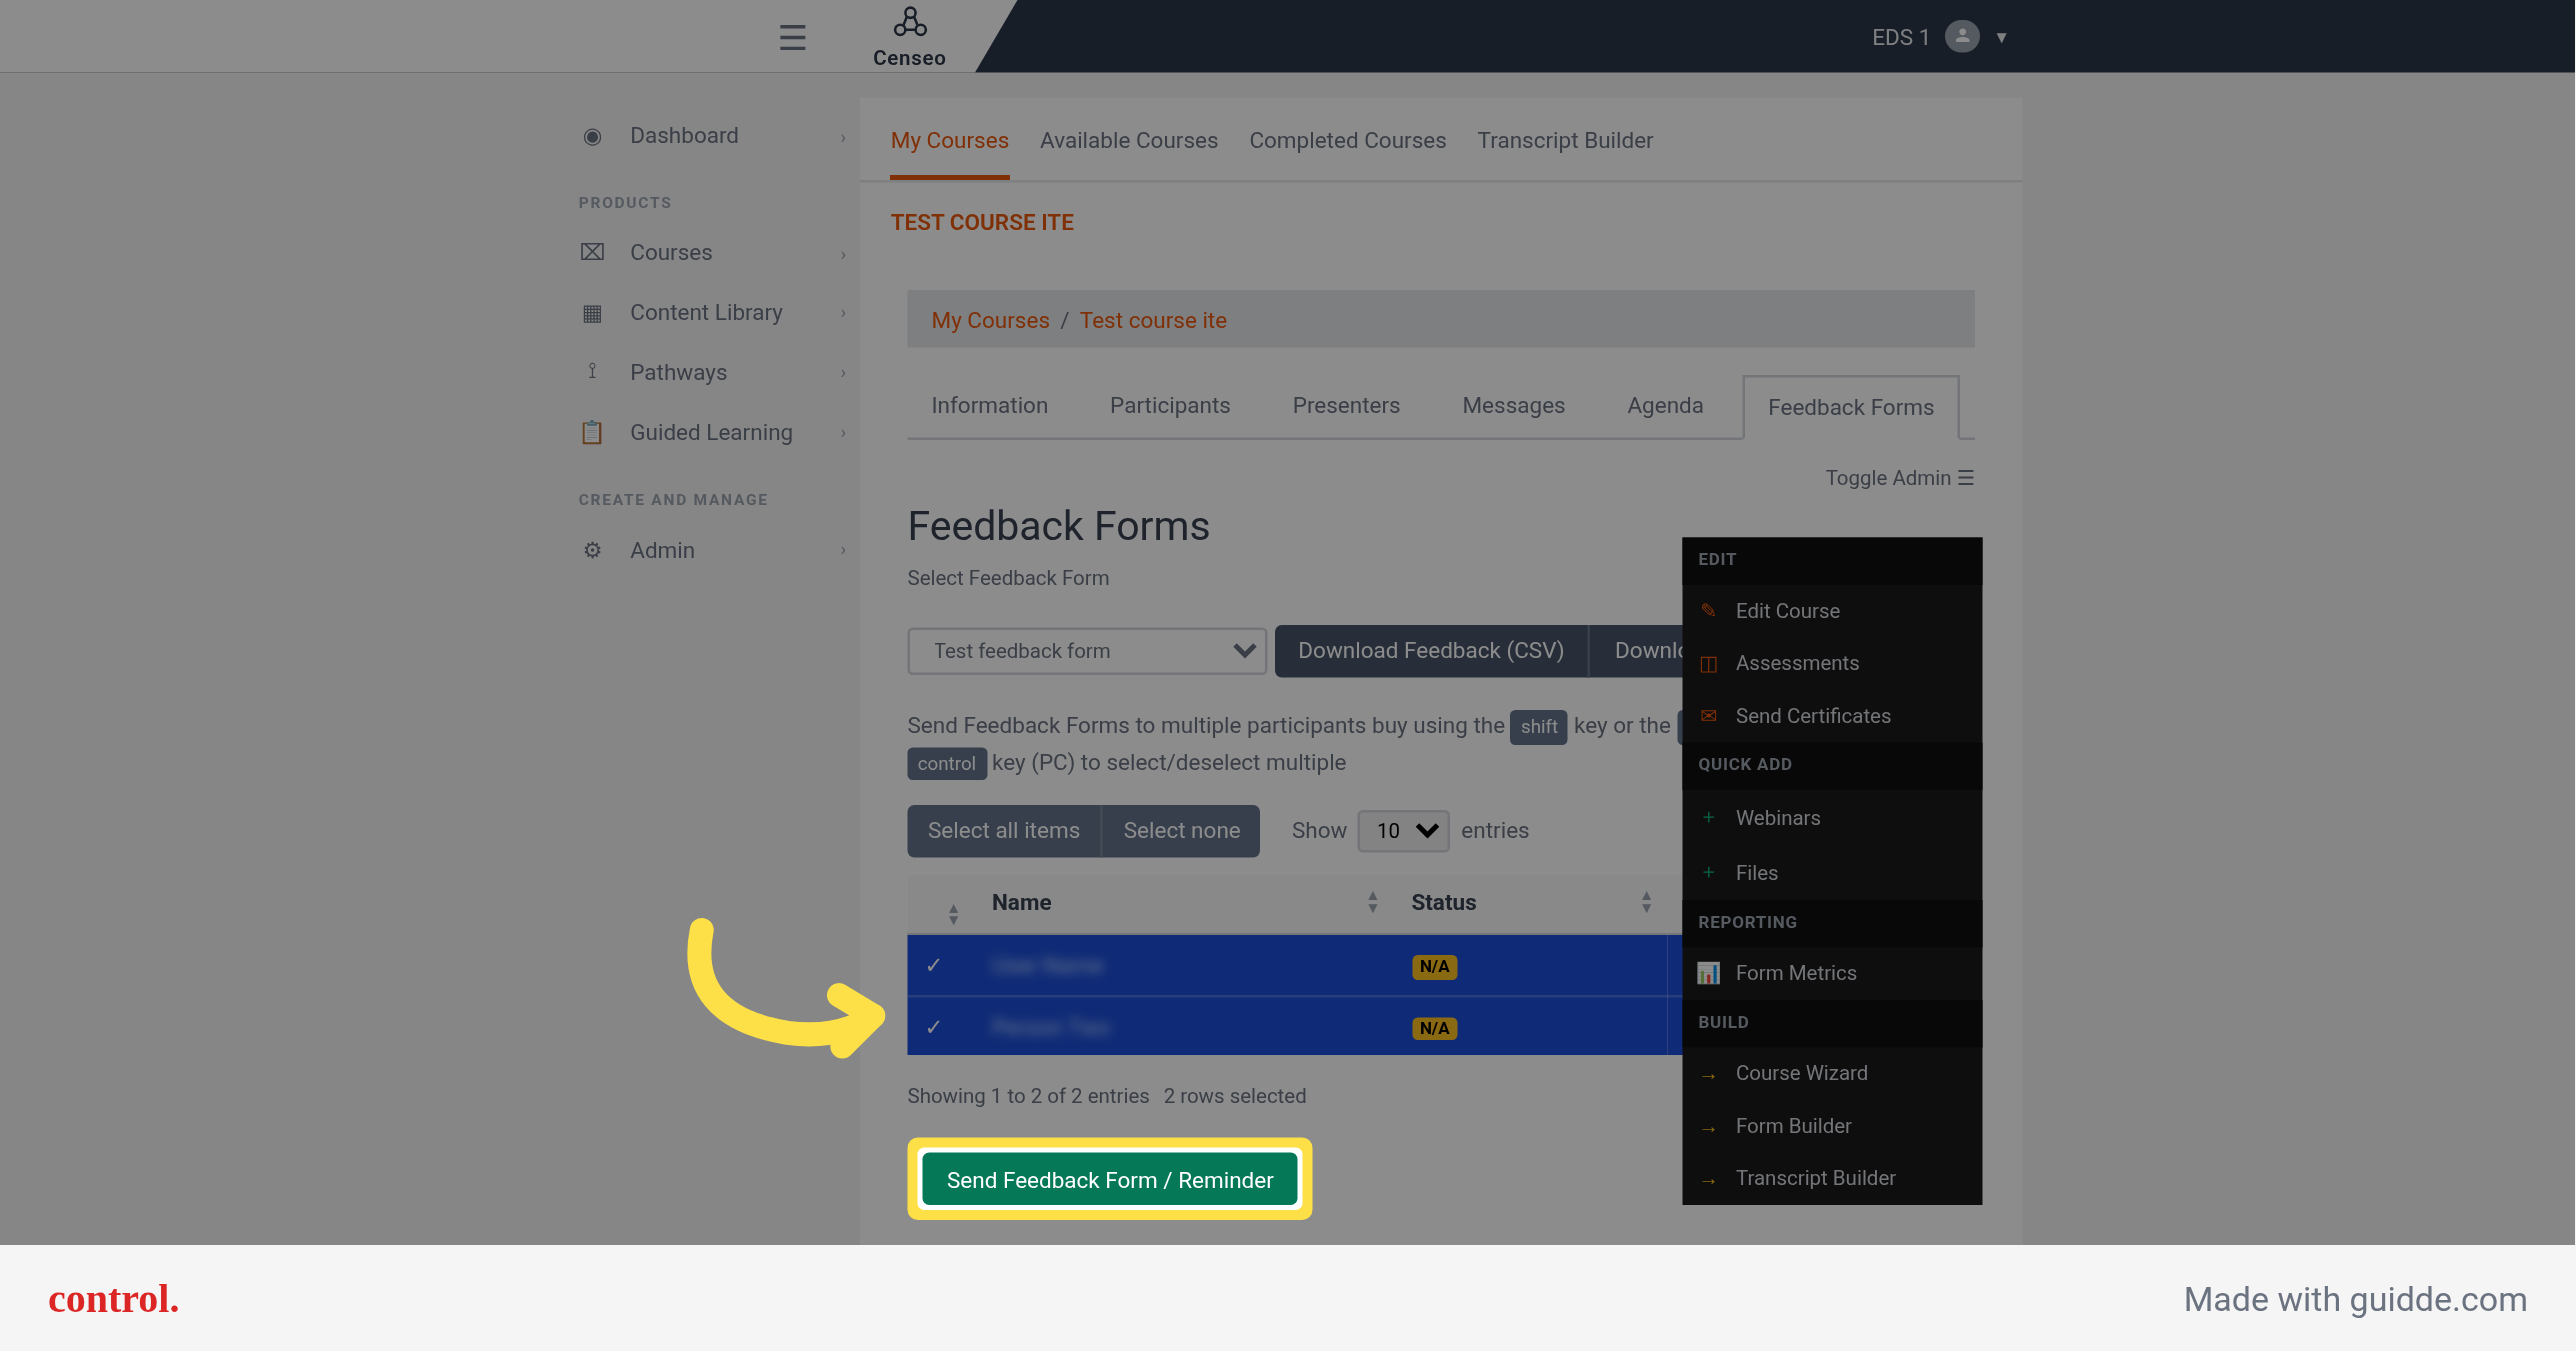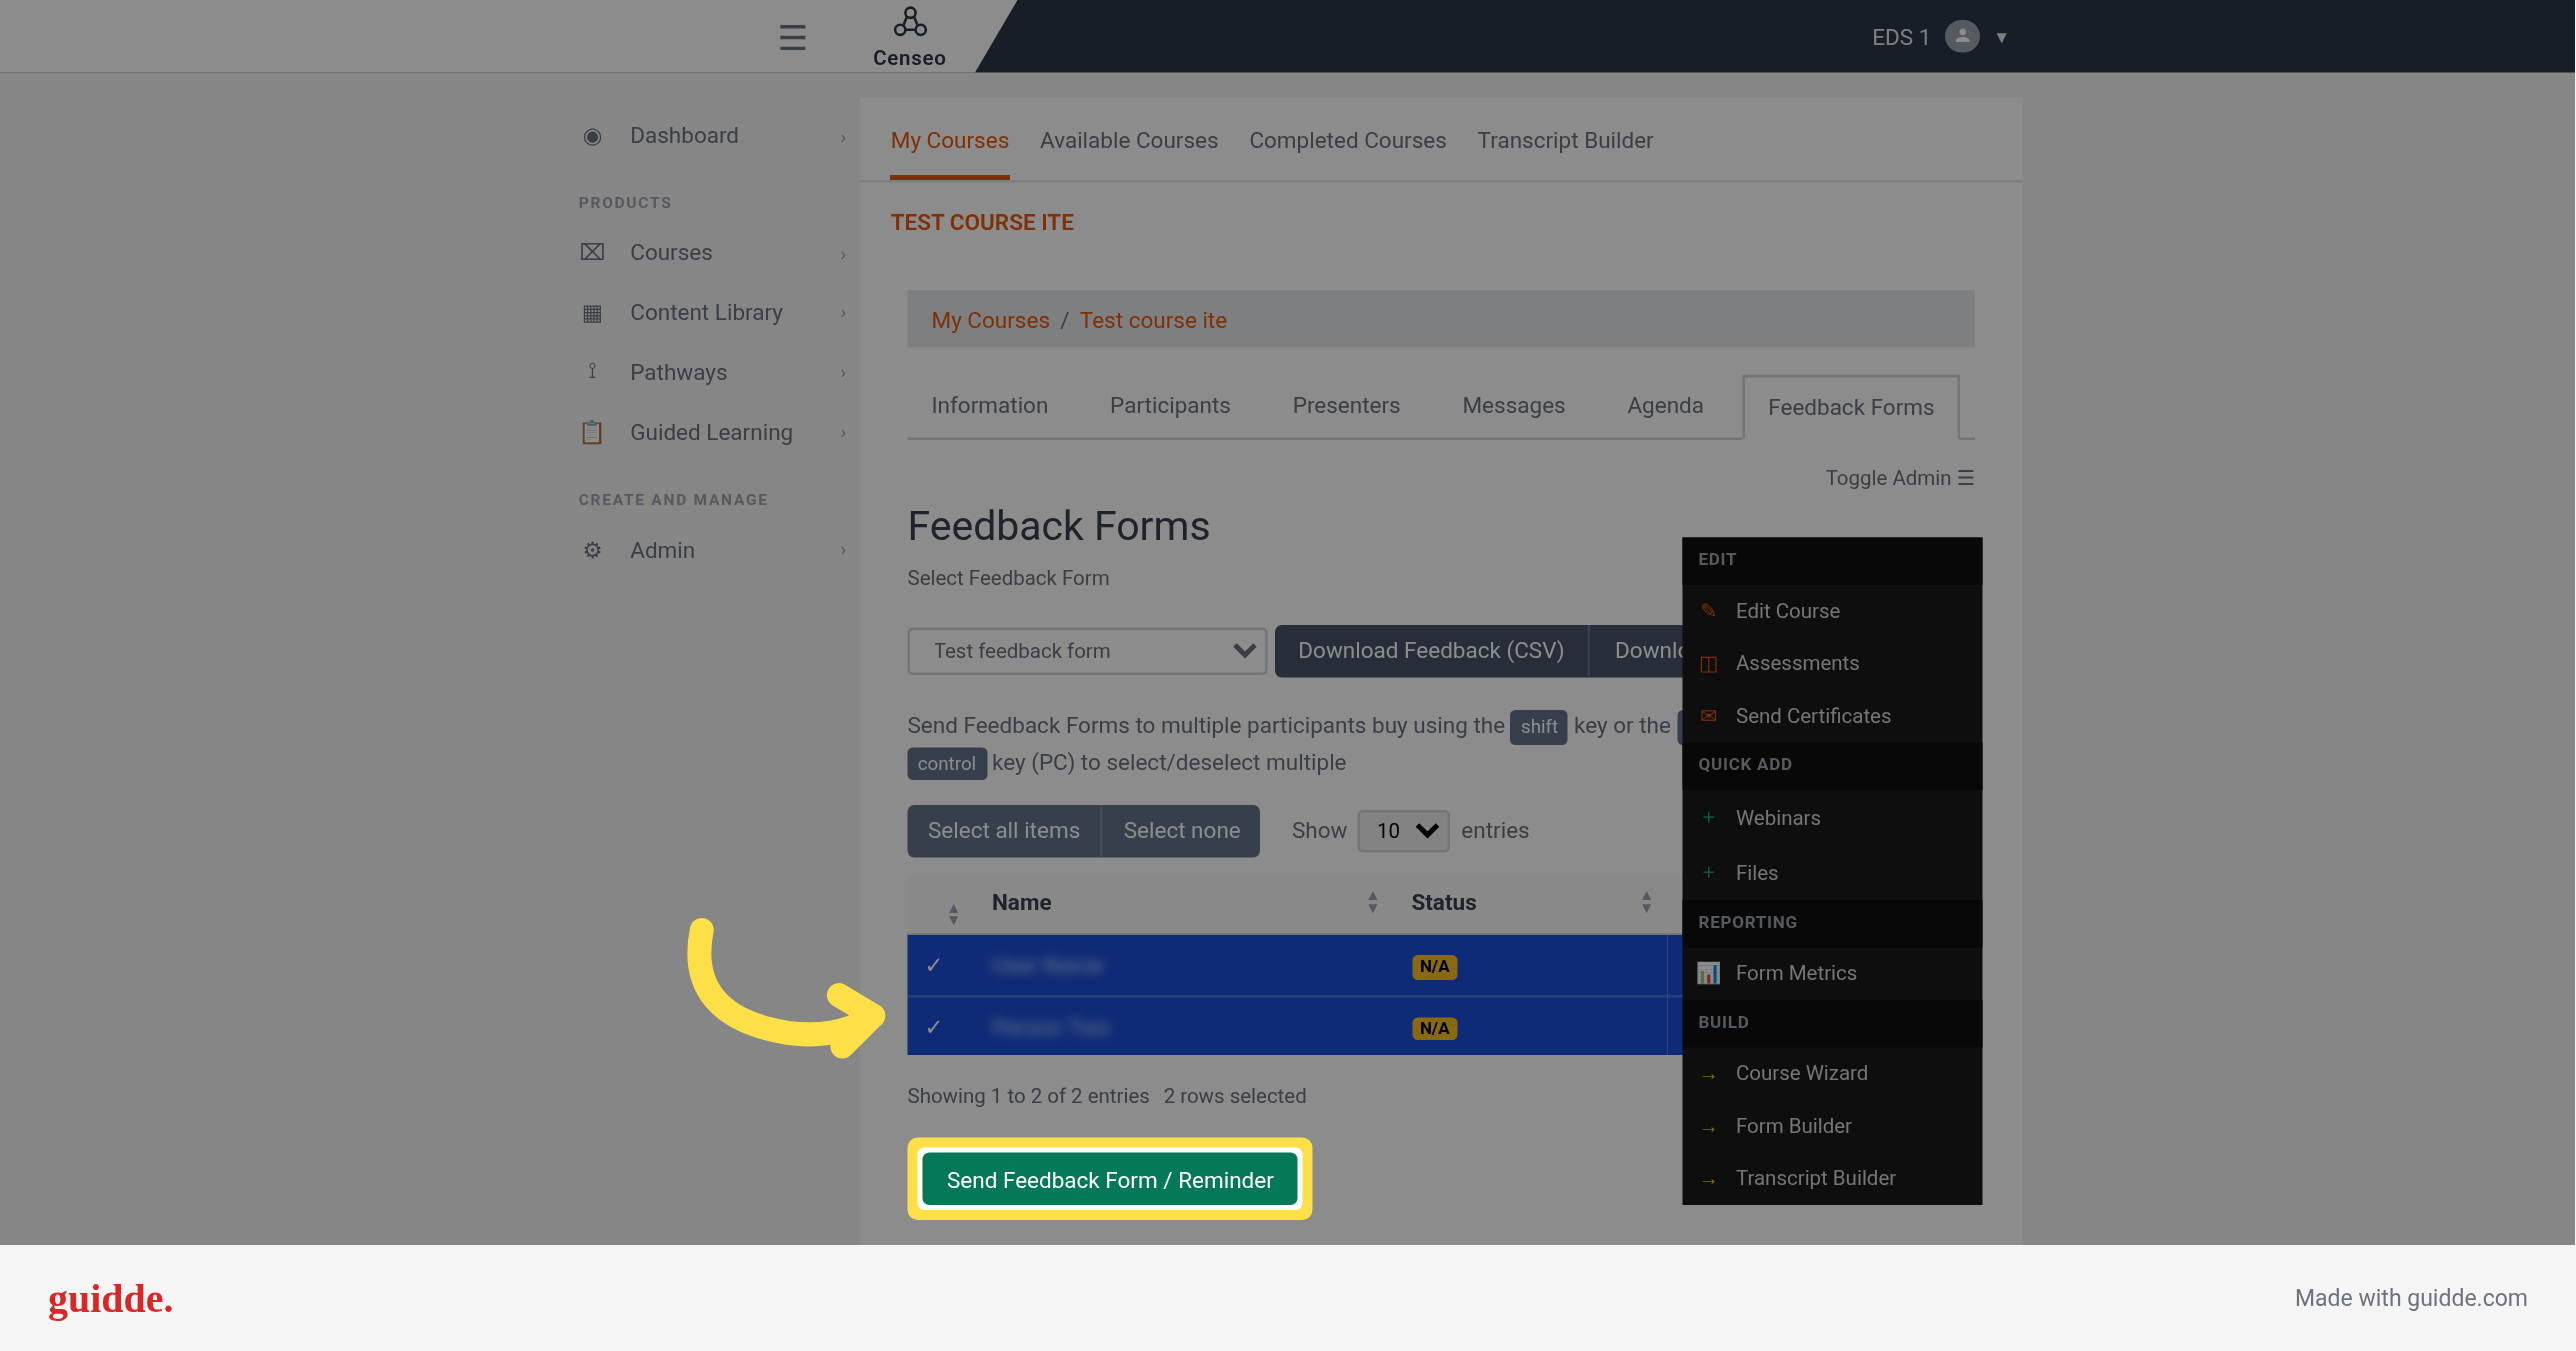--- a/index.html
+++ b/index.html
@@ -95,21 +95,21 @@
 .page-btn + .page-btn { margin-left: -0.7px; }
 
 .send-btn-wrap { margin-top: 6.8px; display: inline-block; padding: 4.1px; background: #fde047; border-radius: 4.1px; position: relative; z-index: 100; }
 .send-btn-border { padding: 2.1px; background: #fff; border-radius: 2.7px; }
 .send-btn { background: #047857; color: #fff; padding: 5.5px 9.6px; border-radius: 2.7px; font-size: 9px; cursor: pointer; display: inline-block; }
 
 .arrow-svg { position: absolute; left: 267px; top: 365px; width: 96px; height: 62px; z-index: 100; pointer-events: none; }
 
 .footer-bar { position: absolute; bottom: 0; left: 0; right: 0; height: 107px; background: #f5f5f5; display: flex; align-items: center; justify-content: space-between; padding: 0 48px; z-index: 200; }
 .guidde-logo { font-size: 40px; font-weight: 700; color: #dc2626; font-family: Georgia, serif; }
-.made-with { font-size: 23px; color: #6b7280; }
+.made-with { font-size: 34px; color: #6b7280; }
 </style>
 </head>
 <body>
 
 <div class="app-wrapper">
 <div class="app-inner">
 
 <div class="topbar">
   <div class="topbar-left">
     <span class="hamburger">☰</span>
@@ -322,16 +322,16 @@
   <path d="M20 10 Q 10 60, 70 70 Q 100 74, 120 60" stroke="#fde047" stroke-width="14" fill="none" stroke-linecap="round"></path>
   <path d="M120 60 L 100 48 M120 60 L 102 78" stroke="#fde047" stroke-width="14" fill="none" stroke-linecap="round"></path>
 </svg>
 
 <div class="overlay-dim"></div>
 
 </div>
 </div>
 
 <div class="footer-bar">
-  <div class="guidde-logo">guidde.</div>
+  <div class="guidde-logo">control.</div>
   <div class="made-with">Made with guidde.com</div>
 </div>
 
 
 </body></html>

